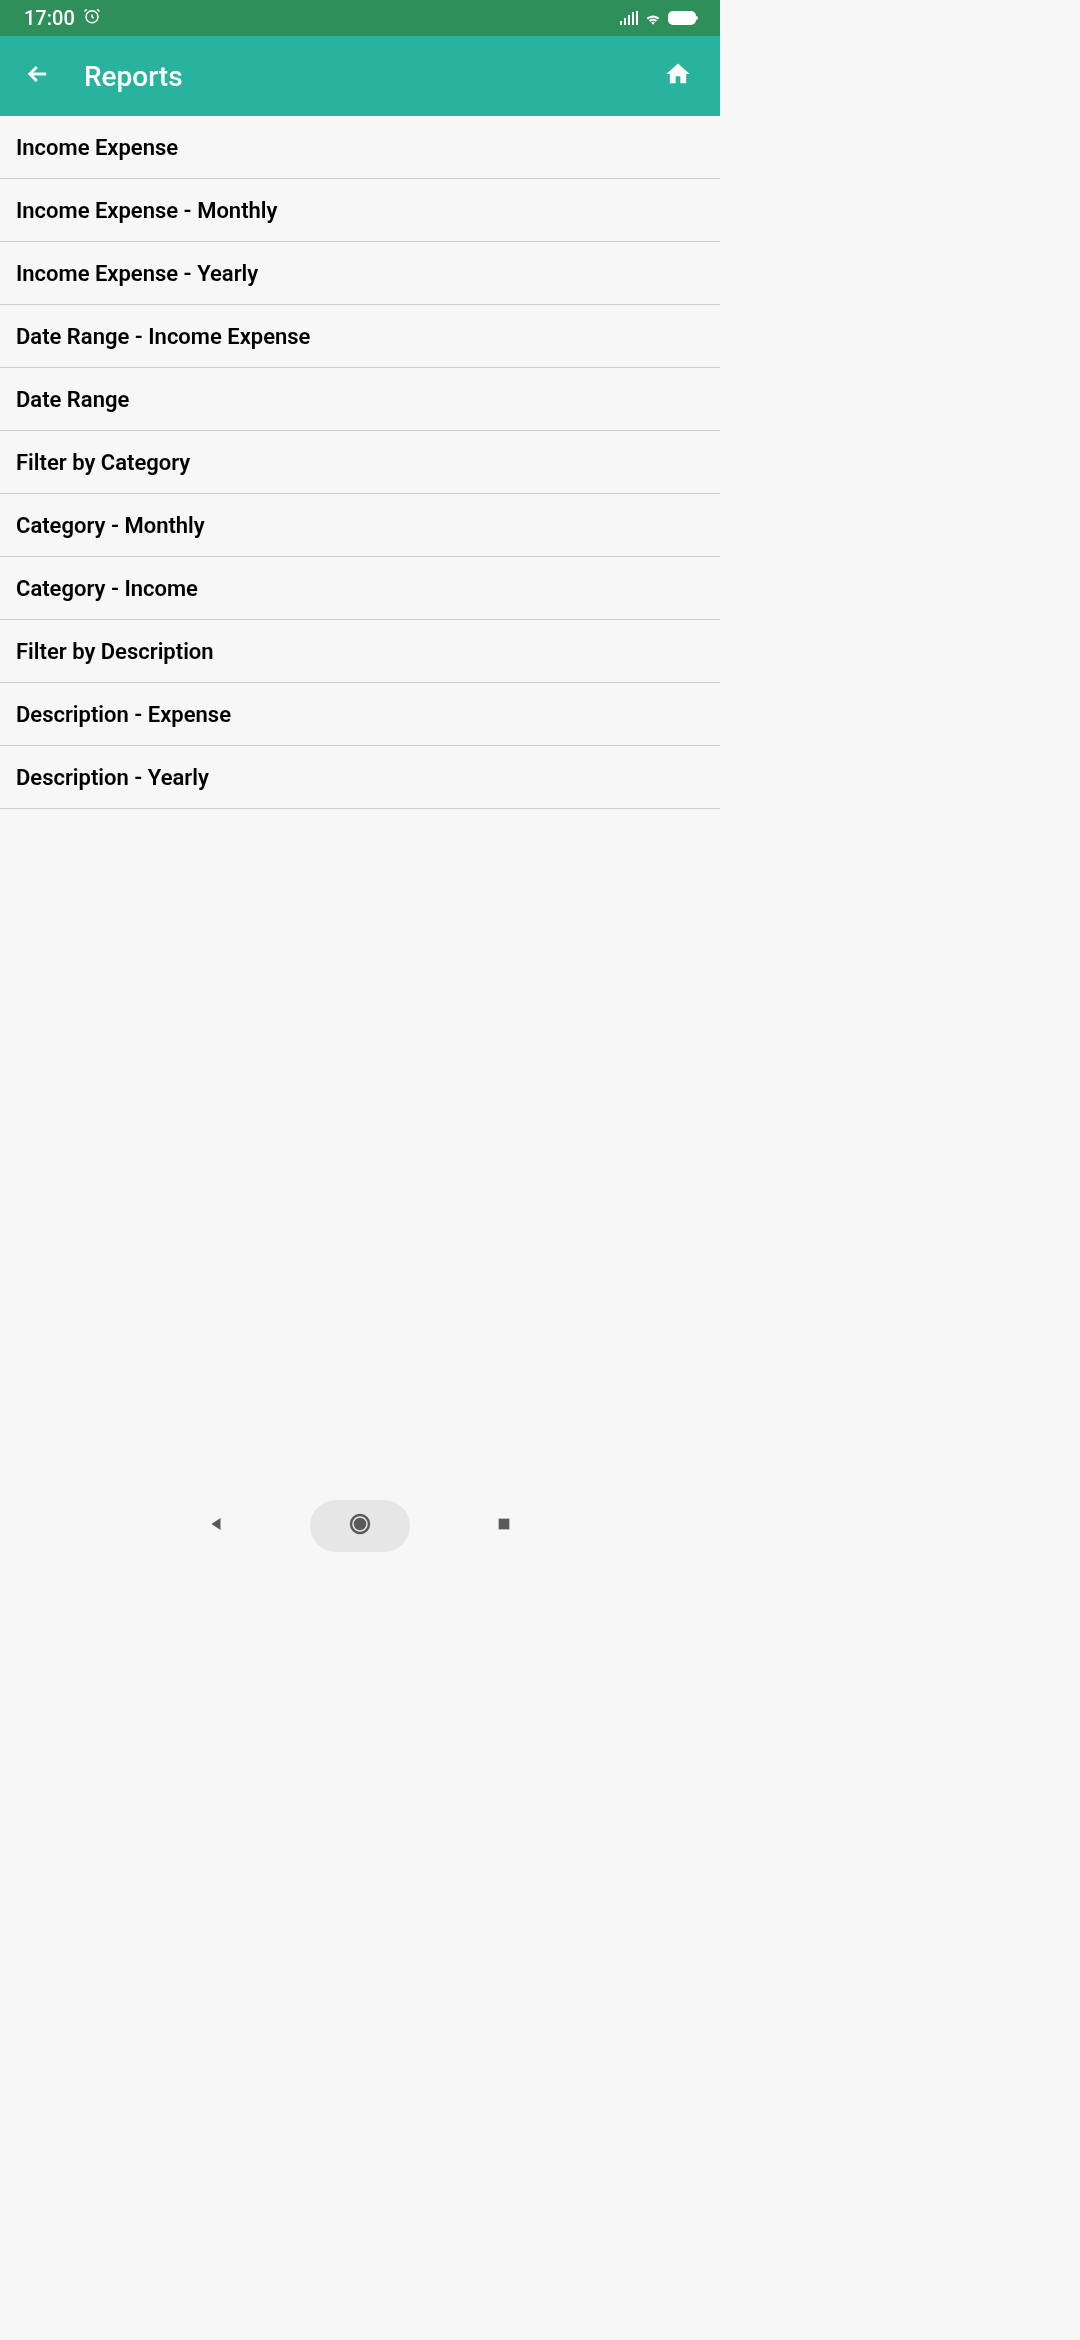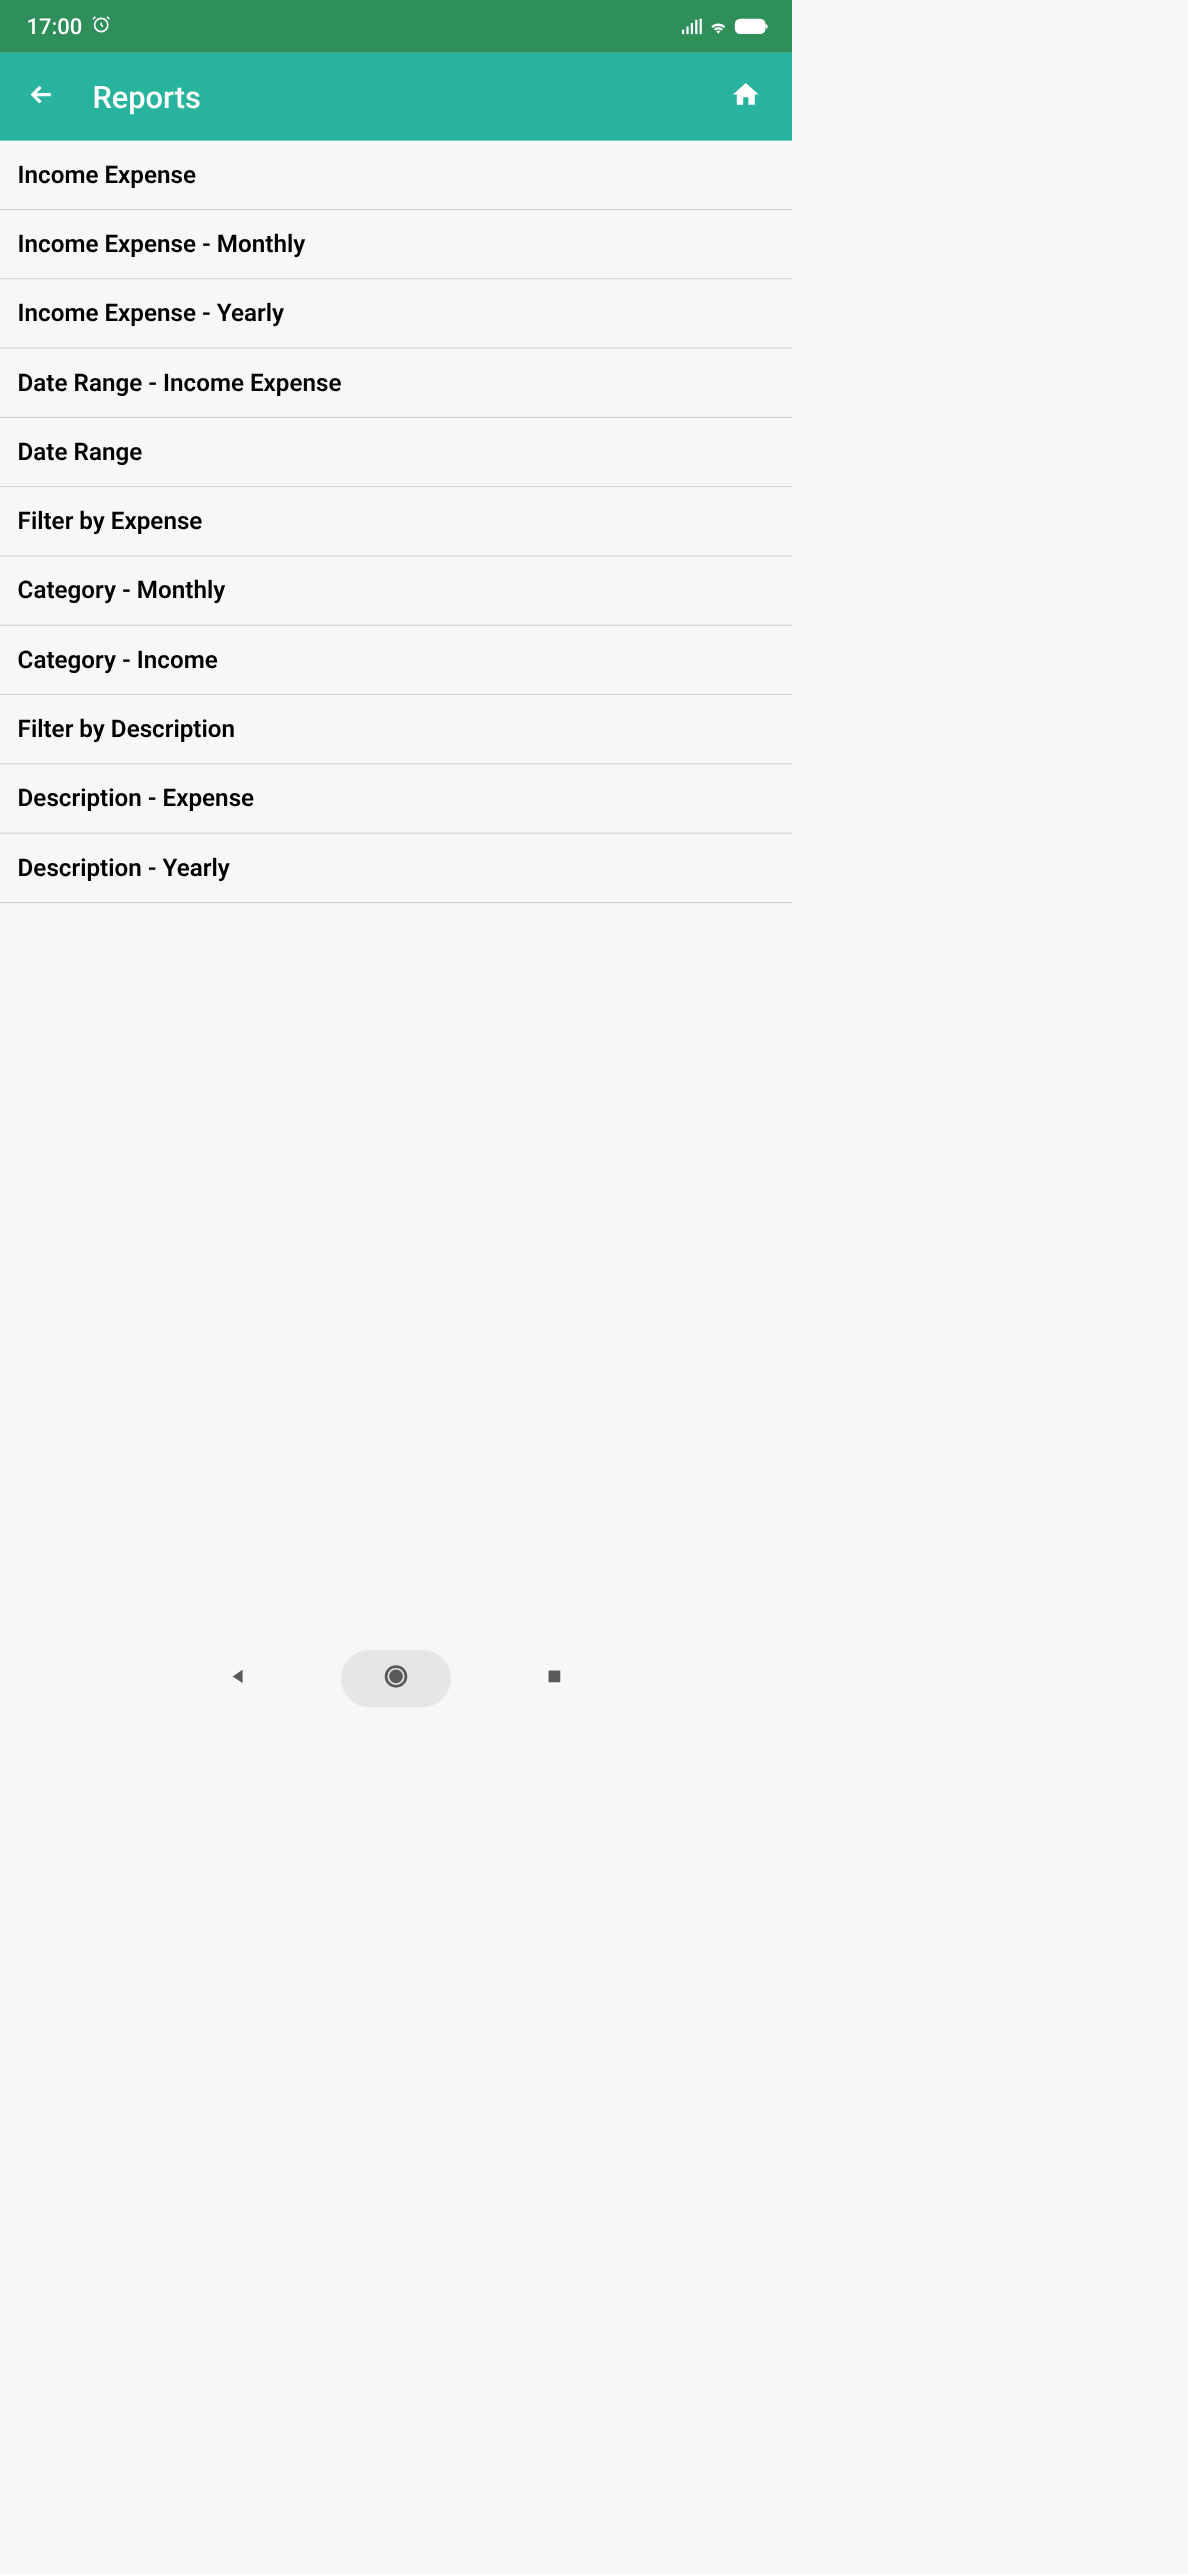--- a/index.html
+++ b/index.html
@@ -9,21 +9,21 @@
     }
     body {
       width: 720px;
       height: 1560px;
       font-family: -apple-system, BlinkMacSystemFont, 'Segoe UI', Roboto, sans-serif;
       background: #f7f7f7;
       display: flex;
       flex-direction: column;
     }
     .status-bar {
-      height: 48px;
+      height: 36px;
       background: #2e8f5a;
       color: white;
       display: flex;
       align-items: center;
       justify-content: space-between;
       padding: 0 24px;
       font-size: 20px;
       font-weight: 500;
     }
     .status-left {
@@ -210,21 +210,21 @@
   <div class="list-item">
     <span class="list-item-label">Income Expense - Yearly</span>
   </div>
   <div class="list-item">
     <span class="list-item-label">Date Range - Income Expense</span>
   </div>
   <div class="list-item">
     <span class="list-item-label">Date Range</span>
   </div>
   <div class="list-item">
-    <span class="list-item-label">Filter by Expense</span>
+    <span class="list-item-label">Filter by Category</span>
   </div>
   <div class="list-item">
     <span class="list-item-label">Category - Monthly</span>
   </div>
   <div class="list-item">
     <span class="list-item-label">Category - Income</span>
   </div>
   <div class="list-item">
     <span class="list-item-label">Filter by Description</span>
   </div>

